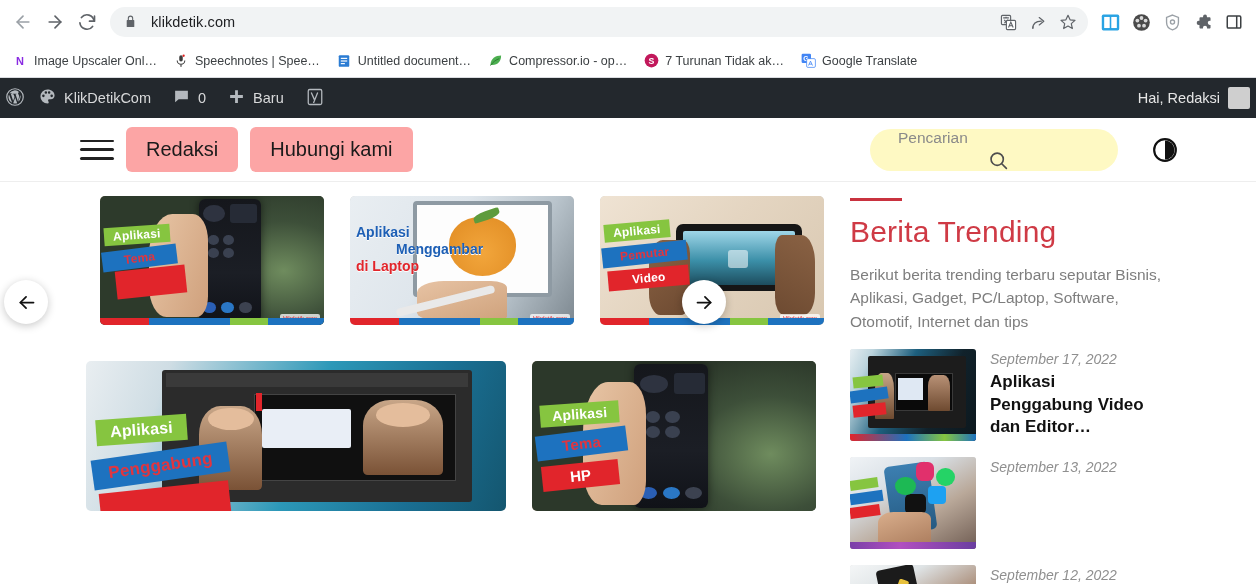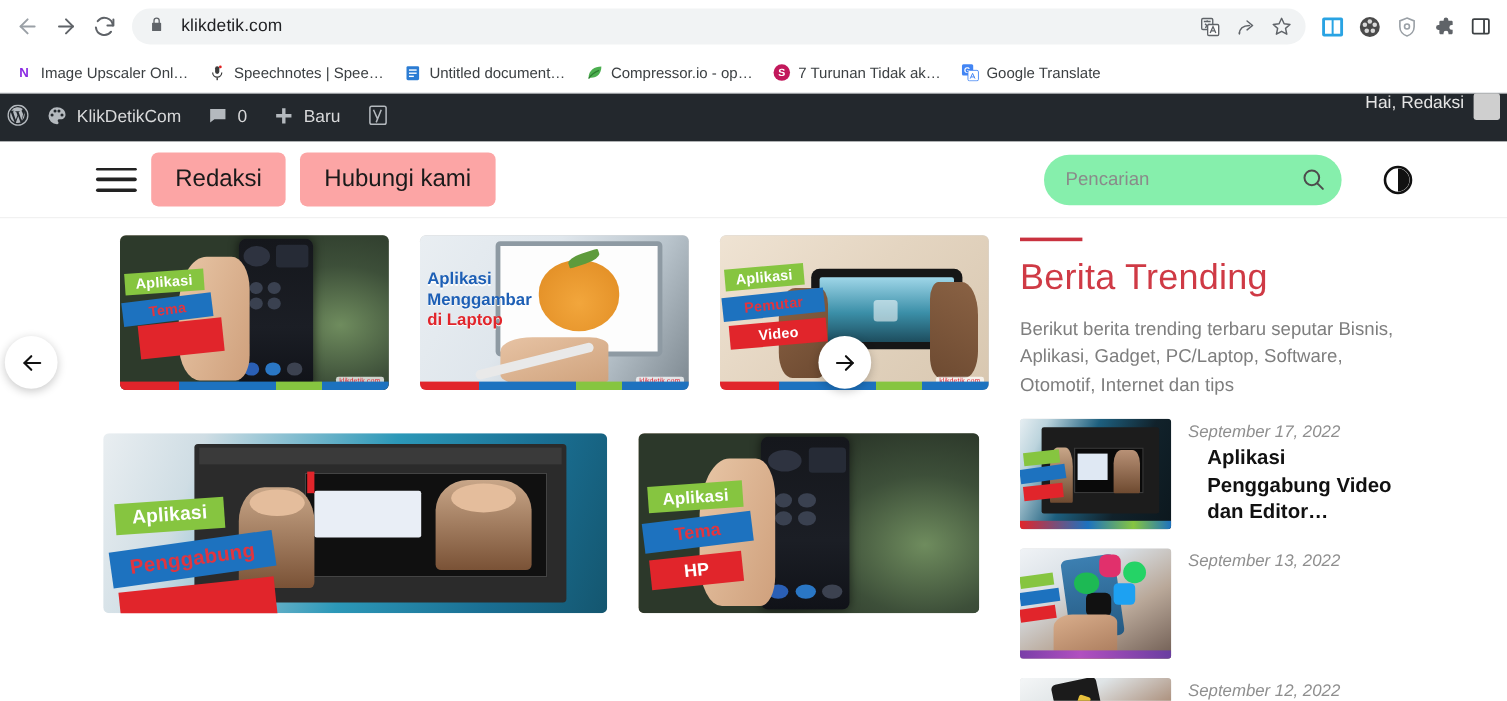--- a/index.html
+++ b/index.html
@@ -62,21 +62,21 @@
     padding: 4px 8px; border-radius:4px;
     font-size: 12.5px; color:#3c4043;
     white-space:nowrap; flex:none;
   }
   .bm-ico { width:16px; height:16px; flex:none; display:flex; align-items:center; justify-content:center; font-size:11px; font-weight:bold; border-radius:3px;}
 
   
   .wp-adminbar {
     height: 40px; width: 100%;
     background: #23282d;
-    display: flex; align-items: flex-start;
+    display: flex; align-items: center;
     color: #c3c4c7;
     font-size: 14.5px;
     padding-left: 4px;
   }
   .wp-item { display:flex; align-items:center; gap:8px; padding: 0 11px; height: 40px; color:#d8d9da; white-space:nowrap;}
   .wp-spacer { flex: 1 1 auto; }
   .wp-greet { padding-right: 8px; font-size: 14.5px; color:#e5e5e5; }
   .wp-avatar { width: 22px; height: 22px; background: #cfcfcf; border-radius:2px; flex:none; margin-right:6px;}
 
   
@@ -90,22 +90,22 @@
   }
   .hamburger { width: 34px; height:26px; display:flex; flex-direction:column; justify-content:space-between; padding: 3px 0; flex:none;}
   .hamburger span { display:block; height:2.5px; background:#222; border-radius:2px; width:100%;}
   .navbtn {
     background:#fca5a5; border-radius:6px;
     padding: 11px 20px; font-size:20px; color:#1a1a1a;
     white-space:nowrap;
   }
   .nav-spacer { flex: 1 1 auto; }
   .search-box {
-    width: 248px; height:42px; background:#86efac; border-radius:21px;
-    display:flex; align-items:center; padding: 0 10px 0 18px;
+    width: 248px; height:42px; background:#fef9c3; border-radius:21px;
+    display:flex; align-items:center; padding: 0 10px 0 18px; flex-direction: column;
   }
   .search-input {
     border:none; background:transparent; outline:none;
     font-size:15.5px; color:#7a7a7a;
     font-family:"Liberation Sans", sans-serif;
     flex:1 1 auto; min-width:0;
   }
   .search-input::placeholder { color:#8a8a8a; }
   .search-go { width:28px;height:28px;display:flex;align-items:center;justify-content:center;color:#555; flex:none;}
   .mode-toggle { width:30px;height:30px;margin-left:20px;flex:none;display:flex;align-items:center;justify-content:center;}
@@ -142,21 +142,21 @@
 
   
   .accent-rule { width: 52px; height:3px; background:#c9323f; margin: 8px 0 14px 0;}
   .side-title { font-size: 30px; color:#cf3a45; font-weight:400; letter-spacing:0.2px;}
   .side-desc { margin-top:14px; font-size:15.5px; line-height:1.5; color:#7e7e7e; width: 318px;}
   .trend-list { margin-top: 16px; display:flex; flex-direction:column; gap: 16px;}
   .trend-item { display:flex; gap: 14px; align-items:flex-start;}
   .trend-thumb { width:126px; height:92px; border-radius:3px; overflow:hidden; flex:none; background:#ddd; position:relative;}
   .trend-meta { padding-top:2px; }
   .trend-date { font-size:14px; font-style:italic; color:#8f8f8f; }
-  .trend-title { margin-top:4px; font-size:17px; line-height:1.34; color:#111; font-weight:bold; max-width:168px;margin-left:16px;}
+  .trend-title { margin-top:4px; font-size:17px; line-height:1.34; color:#111; font-weight:bold; max-width:168px;}
 
   
   .ph { position:absolute; inset:0; }
   .badge {
     position:absolute; font-weight:bold; color:#fff;
     padding: 2px 9px; font-size: 12px; white-space:nowrap;
     letter-spacing:0.2px;
   }
   .badge-green { background:#86c540; }
   .badge-blue { background:#1d72bf; color:#e1353f;}
@@ -425,21 +425,21 @@
           <div class="card-thumb">
             <div class="ph" style="background:linear-gradient(120deg,#e9eef2 0%,#dfe6ec 40%,#b9c4cc 70%,#7d8890 100%);">
               <div style="position:absolute;left:28%;top:4%;width:62%;height:74%;background:#fdfdfd;border:4px solid #8e9aa3;border-radius:4px;"></div>
               <div style="position:absolute;left:44%;top:16%;width:30%;height:46%;background:radial-gradient(circle at 50% 60%,#f2a63c,#e08b22);border-radius:46% 46% 50% 50%;"></div>
               <div style="position:absolute;left:55%;top:12%;width:12%;height:7%;background:#5e9b3c;border-radius:50% 10%;transform:rotate(-18deg);"></div>
               <div style="position:absolute;left:30%;top:66%;width:40%;height:30%;background:linear-gradient(160deg,#e7c3a4,#cfa27c);border-radius:30% 18% 10% 20%;"></div>
               <div style="position:absolute;left:20%;top:78%;width:45%;height:6%;background:#e9e9e9;border-radius:4px;transform:rotate(-14deg);"></div>
             </div>
             <span style="position:absolute;left:6px;top:28px;font-weight:bold;font-size:14px;line-height:1.22;color:#e1252b;text-shadow:0 1px 0 #fff;">
               <span style="display:block;color:#1d5fb5;">Aplikasi</span>
-              <span style="display:block;color:#1d5fb5;">Menggambar</span>
+              <span style="display:block;color:#1d5fb5;margin-left:40px;">Menggambar</span>
               <span style="display:block;color:#e1252b;">di Laptop</span>
             </span>
             <span class="wm">klikdetik.com</span>
             <span class="stripe-bot"></span>
           </div>
         </div>
 
         <div class="card">
           <div class="card-thumb">
             <div class="ph" style="background:linear-gradient(135deg,#efe3d3 0%,#e4d5c1 45%,#d8c7b0 100%);">

